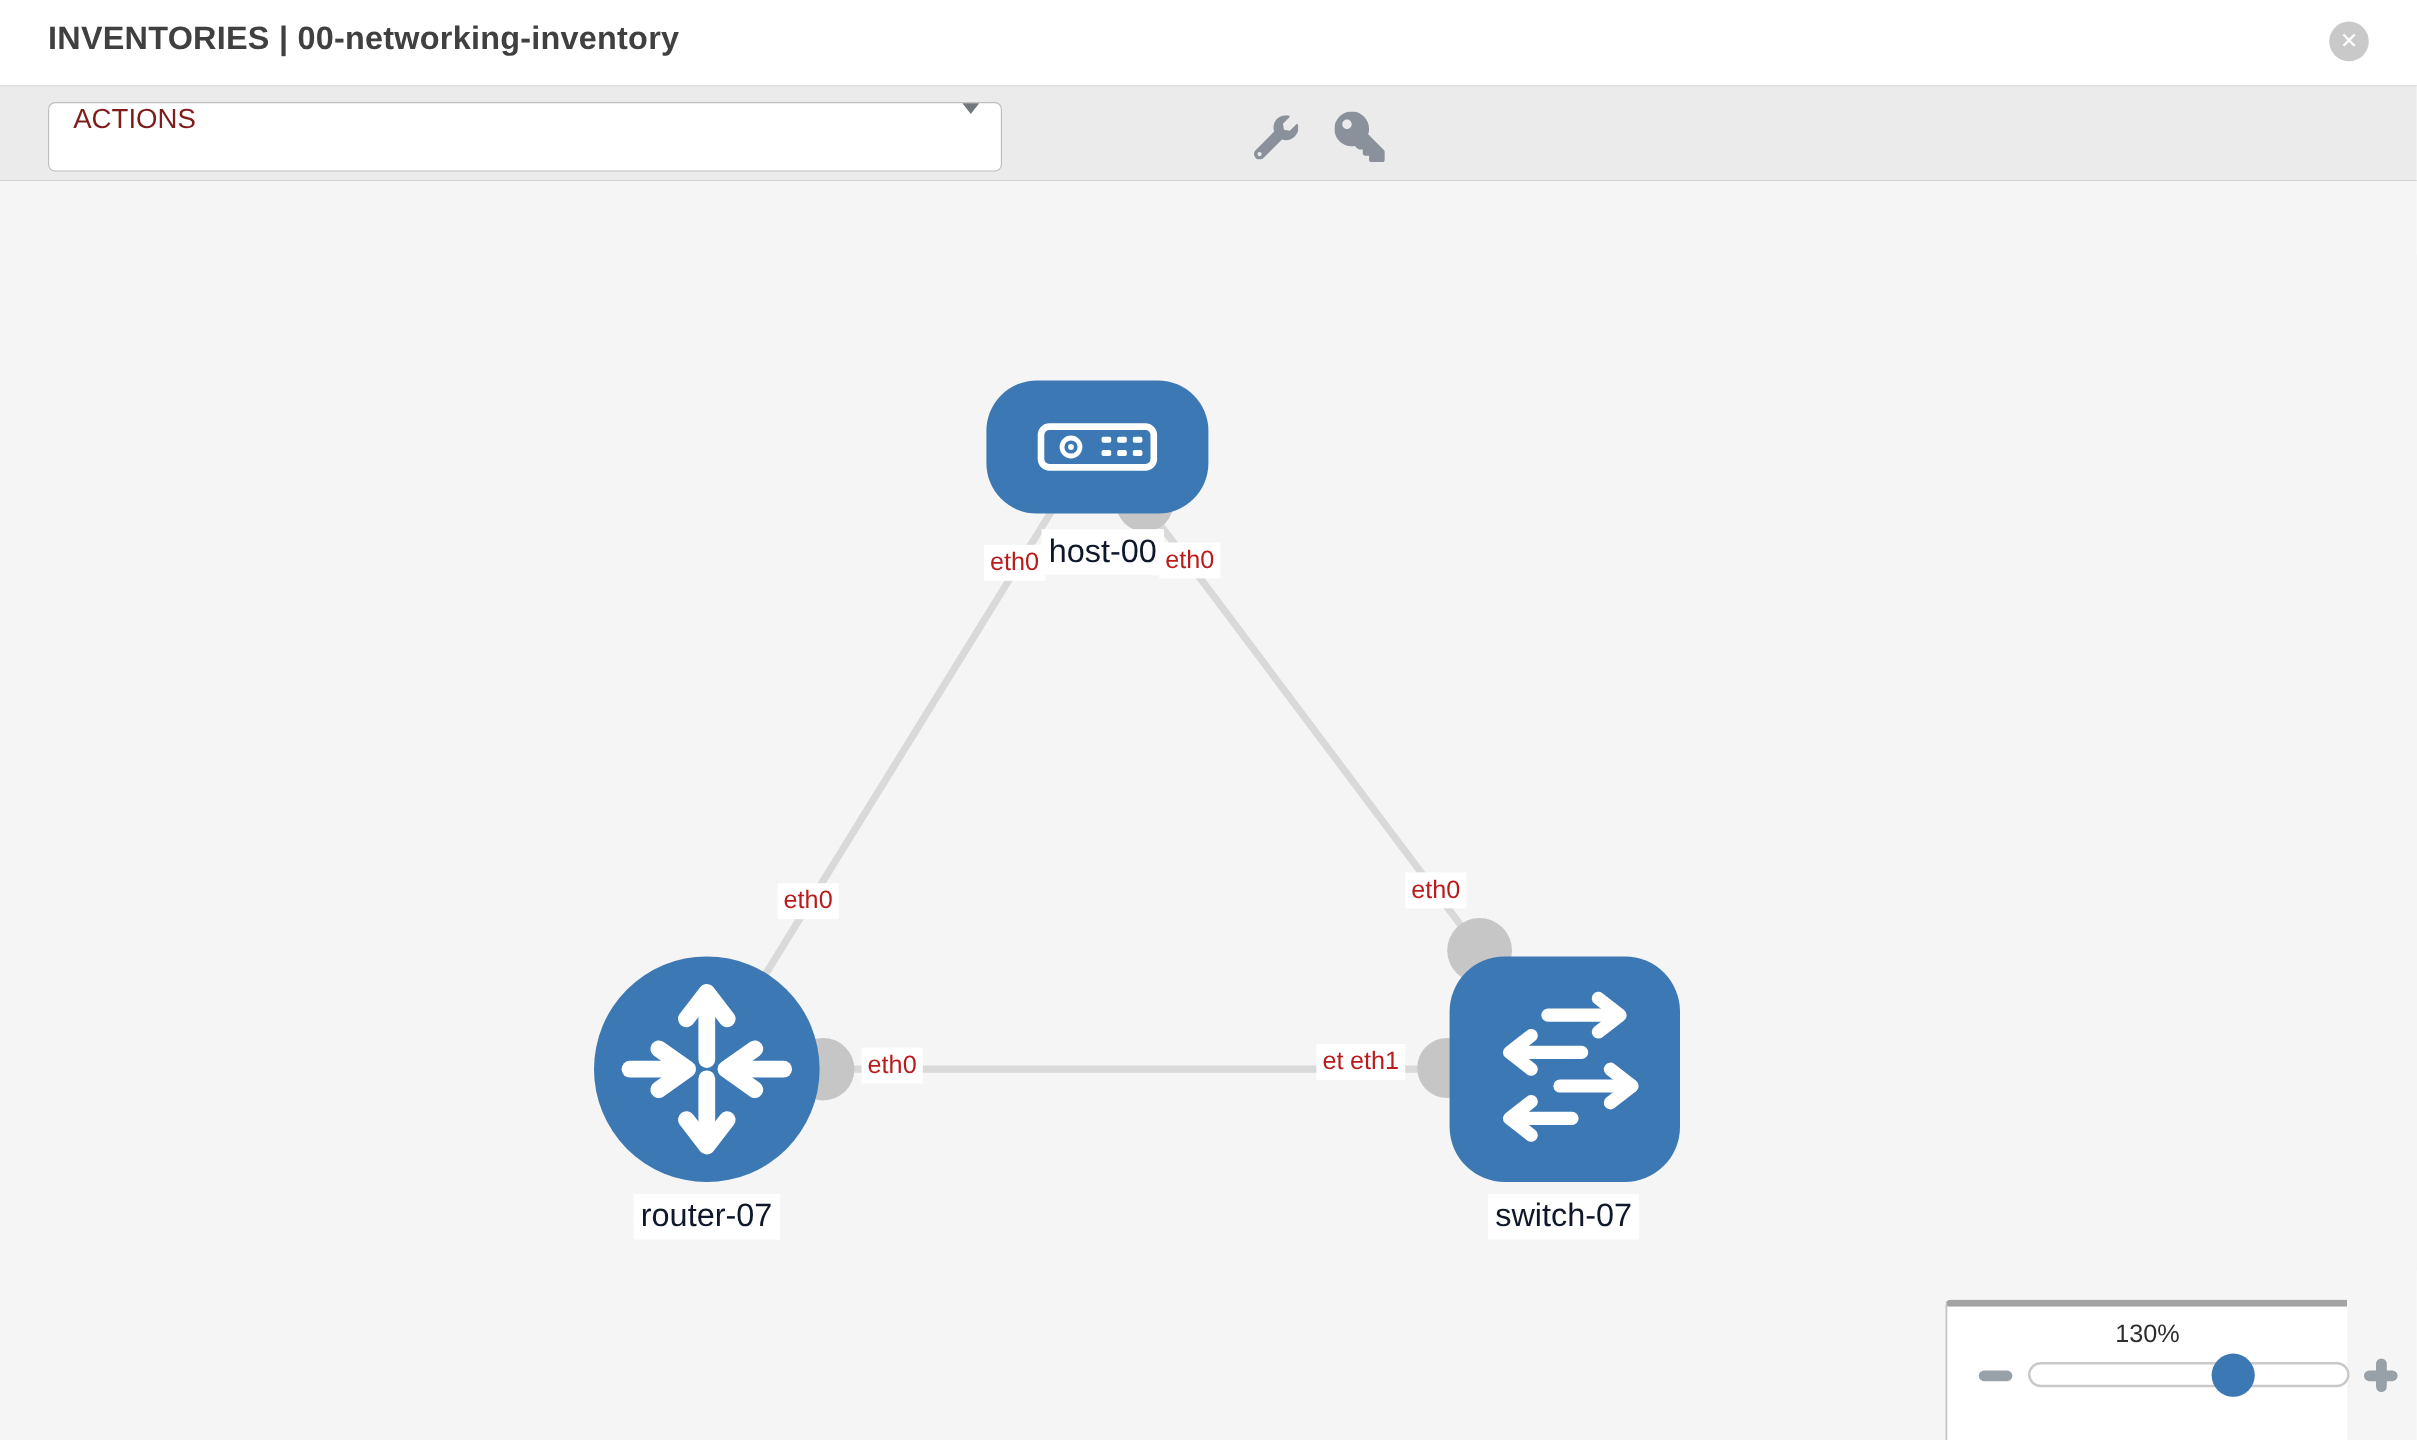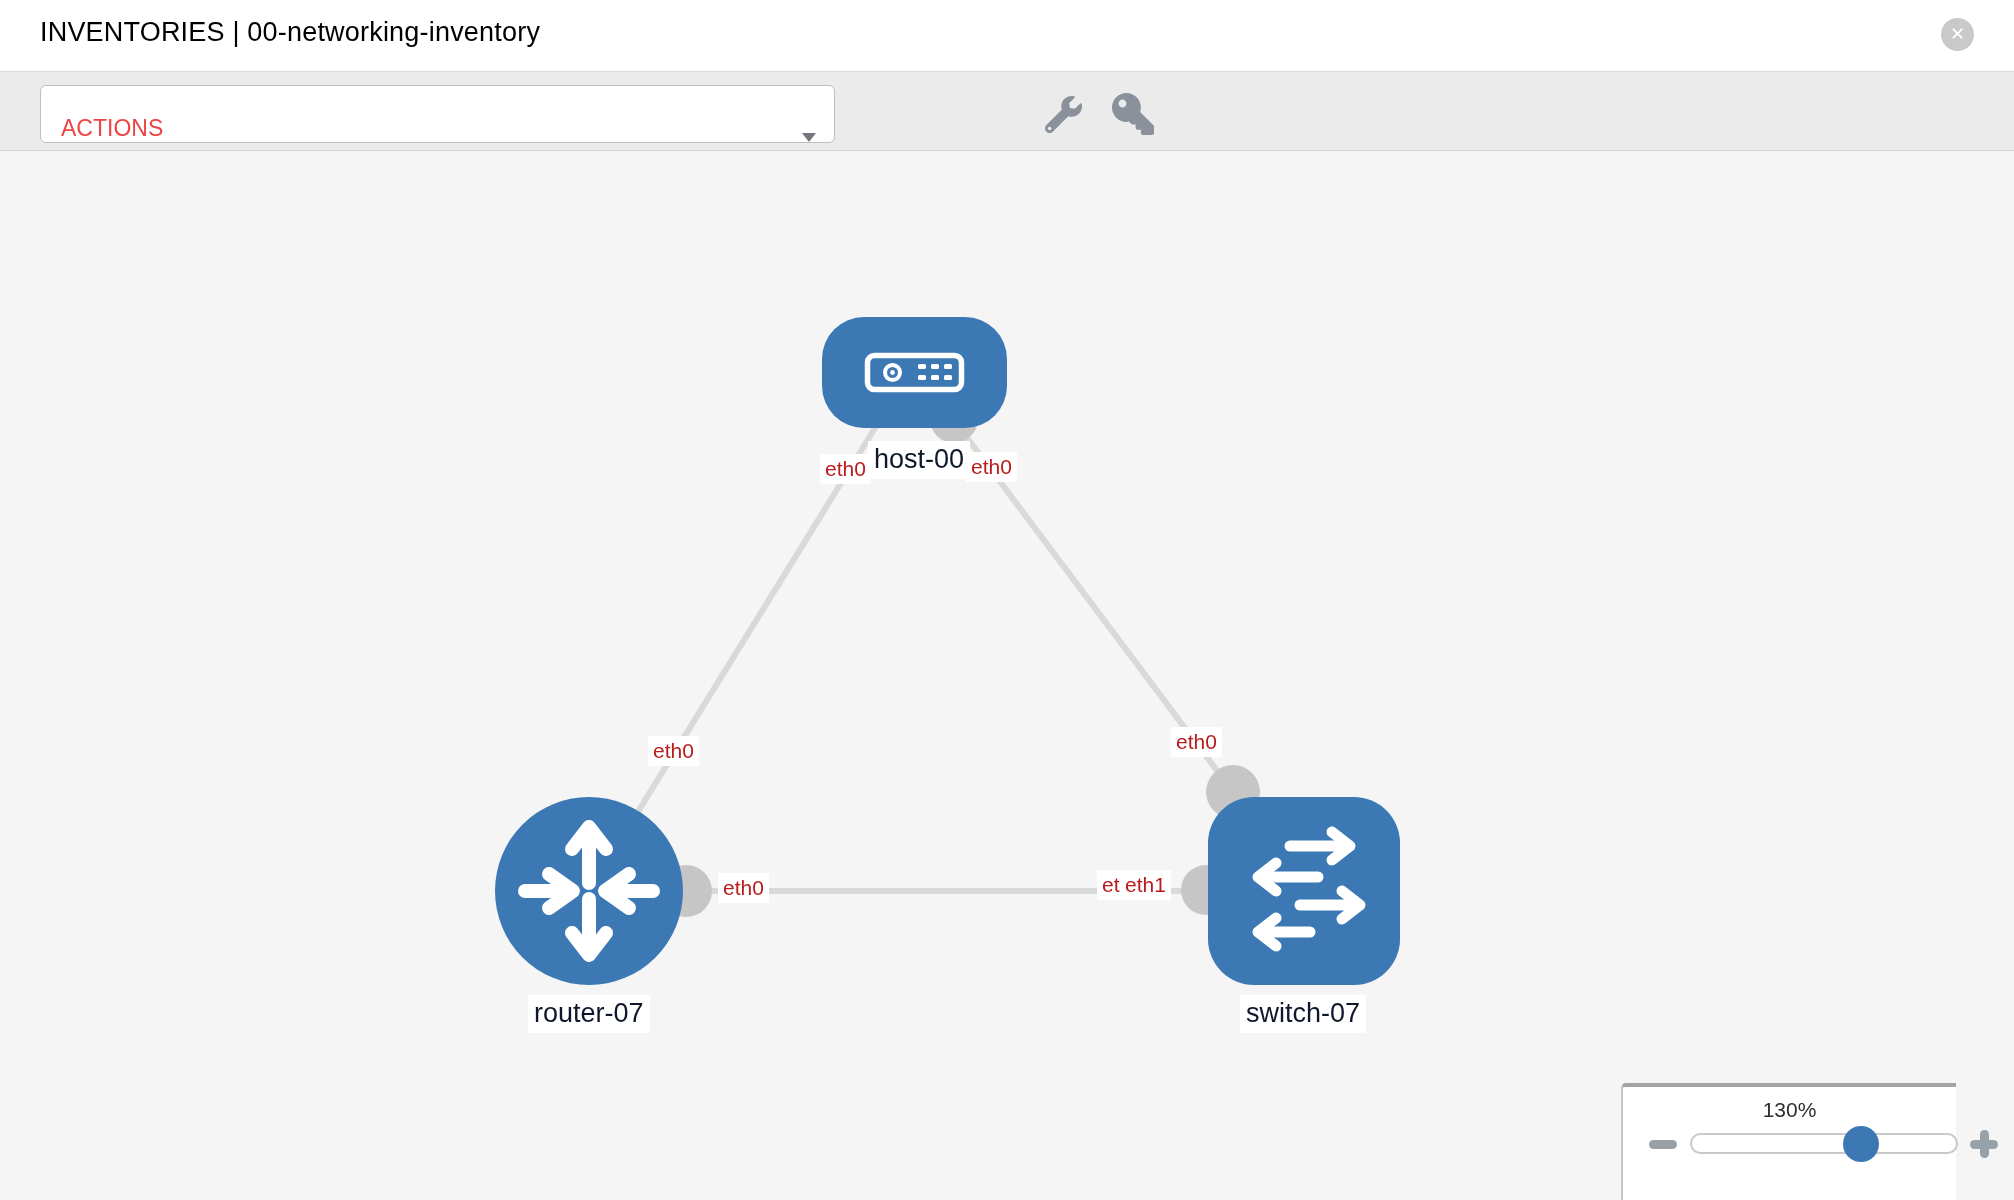--- a/index.html
+++ b/index.html
@@ -9,27 +9,27 @@
     --toolbar-bg:#ebebeb;
     --canvas-bg:#f5f5f5;
   }
   *{box-sizing:border-box;margin:0;padding:0}
   html,body{width:2014px;height:1200px;overflow:hidden}
   body{font-family:"Liberation Sans","DejaVu Sans",sans-serif;background:#fff}
   .page{position:relative;width:2014px;height:1200px;background:#fff}
 
   
   .header{position:absolute;left:0;top:0;width:100%;height:71px;background:#fff}
-  .hdr-title{position:absolute;left:40px;top:17px;font-size:27px;font-weight:normal;color:#000000;letter-spacing:.2px}
+  .hdr-title{position:absolute;left:40px;top:17px;font-size:27px;font-weight:bold;color:#404040;letter-spacing:.2px}
   .close-btn{position:absolute;left:1941px;top:18px;width:33px;height:33px;border-radius:50%;background:#c9c9c9;display:flex;align-items:center;justify-content:center;cursor:pointer}
   .close-x{color:#fff;font-size:18px;font-weight:bold;line-height:1;transform:translateY(-1px)}
 
   
   .toolbar{position:absolute;left:0;top:71px;width:100%;height:80px;background:var(--toolbar-bg);border-top:1px solid #d9d9d9;border-bottom:1px solid #d2d2d2}
-  .select{position:absolute;top:13px;height:58px;background:#fff;border:1px solid #bfbfbf;border-radius:6px;display:flex;align-items:flex-end;justify-content:space-between;padding:0 18px 0 20px;color:#ef4444;font-size:23px;cursor:pointer}
+  .select{position:absolute;top:13px;height:58px;background:#fff;border:1px solid #bfbfbf;border-radius:6px;display:flex;align-items:flex-start;justify-content:space-between;padding:0 18px 0 20px;color:#7f1d1d;font-size:23px;cursor:pointer}
   .select-actions{left:40px;width:795px}
   .select-search{left:1185px;width:789px}
   .caret{width:0;height:0;border-left:7px solid transparent;border-right:7px solid transparent;border-top:9px solid #72777d}
   .tool-btn{position:absolute;cursor:pointer;line-height:0}
   .tool-btn svg{fill:#8b919b}
   .tool-wrench{left:1045px;top:24px}
   .tool-key{left:1112px;top:21px}
 
   
   .canvas{position:absolute;left:0;top:151px;width:2014px;height:1049px;background:var(--canvas-bg);overflow:hidden}
@@ -39,21 +39,21 @@
   .node{fill:var(--node-blue)}
   .node-stroke{stroke:#fff;fill:none;stroke-linecap:round;stroke-linejoin:round}
 
   .graph-label{position:absolute;background:#fff;color:#b91c1c;white-space:nowrap;line-height:1.32}
   .if-label{font-size:21px;padding:1px 5px}
   .node-label{font-size:27px;padding:1px 6px;color:#0f172a}
   .over{z-index:3}
   .under{z-index:2}
 
   
-  .zoom-panel{position:absolute;left:1621px;top:932px;width:335px;height:117px;background:#fff;border-left:2px solid #c6c6c6;border-top:4px solid #a3a3a3;border-top-left-radius:5px}
+  .zoom-panel{position:absolute;left:1621px;top:932px;width:335px;height:117px;background:#fff;border-left:2px solid #c6c6c6;border-top:6px solid #a3a3a3;border-top-left-radius:5px}
   .zoom-value{position:absolute;left:0;top:11px;width:100%;text-align:center;font-size:21px;color:#2e2e2e}
   .zoom-minus{position:absolute;left:26px;top:53px;width:28px;height:9px;border-radius:5px;background:#98a0a8;cursor:pointer}
   .zoom-plus{position:absolute;left:347px;top:43px;width:28px;height:28px;cursor:pointer}
   .zoom-plus::before{content:"";position:absolute;left:0;top:10px;width:28px;height:9px;border-radius:5px;background:#98a0a8}
   .zoom-plus::after{content:"";position:absolute;left:10px;top:0;width:9px;height:28px;border-radius:5px;background:#98a0a8}
   .zoom-track{position:absolute;left:67px;top:46px;width:268px;height:21px;background:#fff;border:2px solid #c9c9c9;border-radius:11px;cursor:pointer}
   .zoom-thumb{position:absolute;top:50%;left:64%;width:36px;height:36px;border-radius:50%;background:var(--node-blue);transform:translate(-50%,-50%);cursor:grab}
 </style>
 </head>
 <body>

